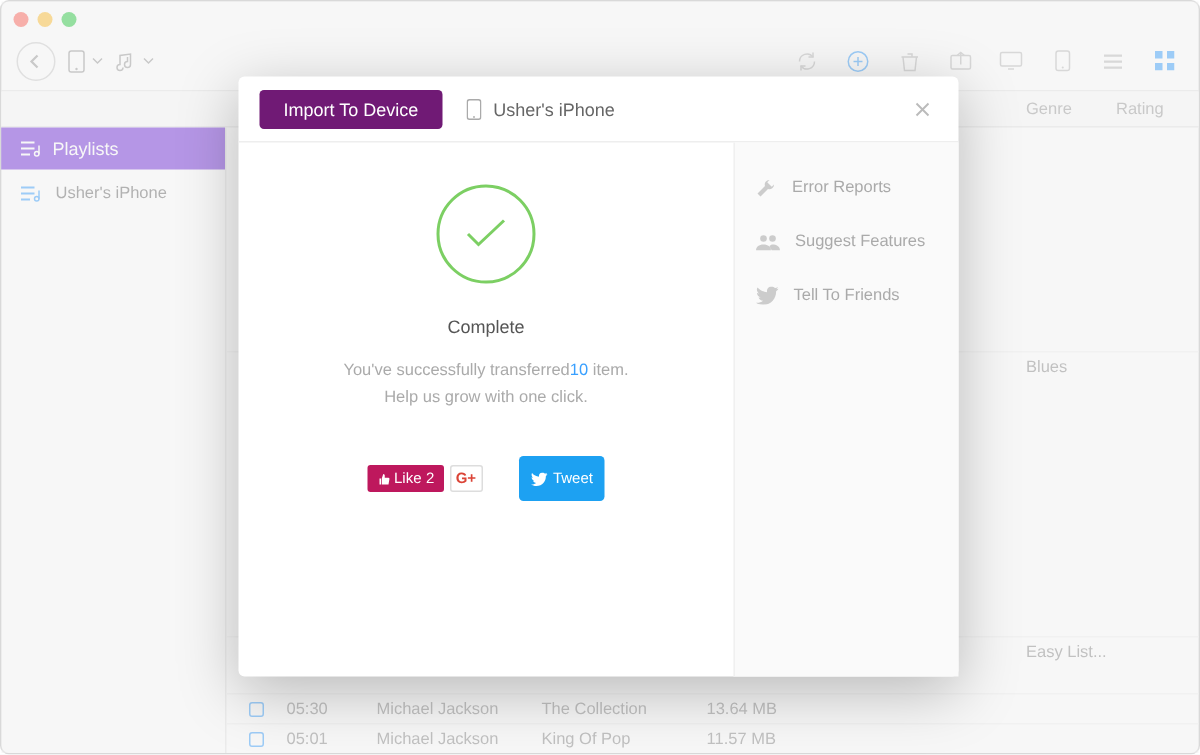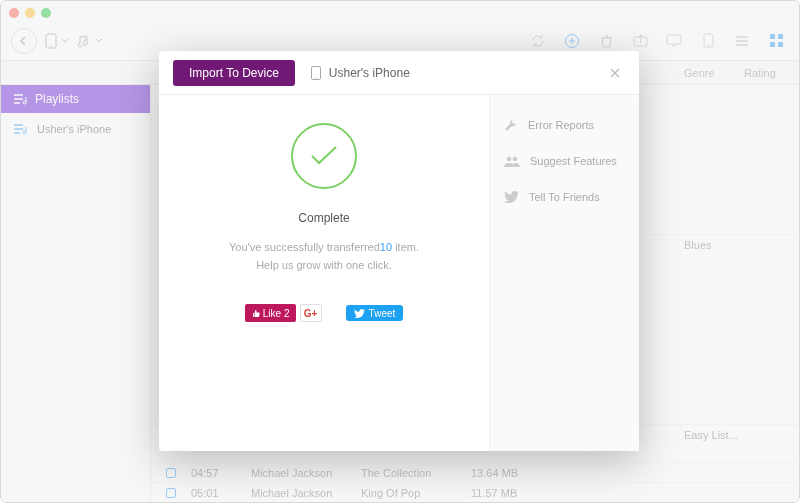--- a/index.html
+++ b/index.html
@@ -58,21 +58,21 @@
   .m-body { flex:1; display:flex; }
   .m-left { flex:1; display:flex; flex-direction:column; align-items:center; padding-top:28px; }
   .check-circle { width:66px; height:66px; border:2px solid #7ccf63; border-radius:50%; display:flex; align-items:center; justify-content:center; }
   .m-title { margin-top:22px; font-size:12px; color:#555; font-weight:400; }
   .m-sub { margin-top:14px; font-size:11px; color:#aaa; text-align:center; line-height:1.6; }
   .m-sub .count { color:#39a0ff; }
   .m-social { margin-top:30px; display:flex; gap:24px; align-items:center; }
   .fb-wrap { display:flex; align-items:center; gap:4px; }
   .fb-like { background:#be185d; color:#fff; font-size:10px; height:18px; padding:0 6px; border-radius:2px; display:flex; align-items:center; gap:3px; }
   .gplus { border:1px solid #ddd; color:#db4437; font-size:10px; height:18px; width:22px; border-radius:2px; display:flex; align-items:center; justify-content:center; font-weight:bold; }
-  .tweet { background:#1da1f2; color:#fff; font-size:10px; height:16px; padding:4px 8px; border-radius:3px; display:flex; align-items:center; gap:4px; }
+  .tweet { background:#1da1f2; color:#fff; font-size:10px; height:30px; padding:4px 8px; border-radius:3px; display:flex; align-items:center; gap:4px; }
   .m-right { width:150px; border-left:1px solid #f0f0f0; background:#fafafa; padding-top:12px; }
   .m-r-item { height:36px; display:flex; align-items:center; gap:10px; padding:0 14px; color:#aaa; font-size:11px; }
   svg { display:block; }
 </style>
 </head>
 <body>
 
 <div class="window">
 
   <div class="titlebar">
@@ -210,21 +210,21 @@
             <div class="album"></div>
             <div class="size"></div>
           <div class="genre">Easy List...</div>
             <div class="rating"></div>
         </div>
         <div class="track" style="height:18px; border:none;"></div>
         <div class="track">
           <div class="chk">
               <div class="chkbox"></div>
             </div>
-          <div class="time">04:57</div>
+          <div class="time">05:30</div>
           <div class="artist">Michael Jackson</div>
           <div class="album">The Collection</div>
           <div class="size">13.64 MB</div>
           <div class="genre"></div>
             <div class="rating"></div>
         </div>
         <div class="track">
           <div class="chk">
               <div class="chkbox"></div>
             </div>

